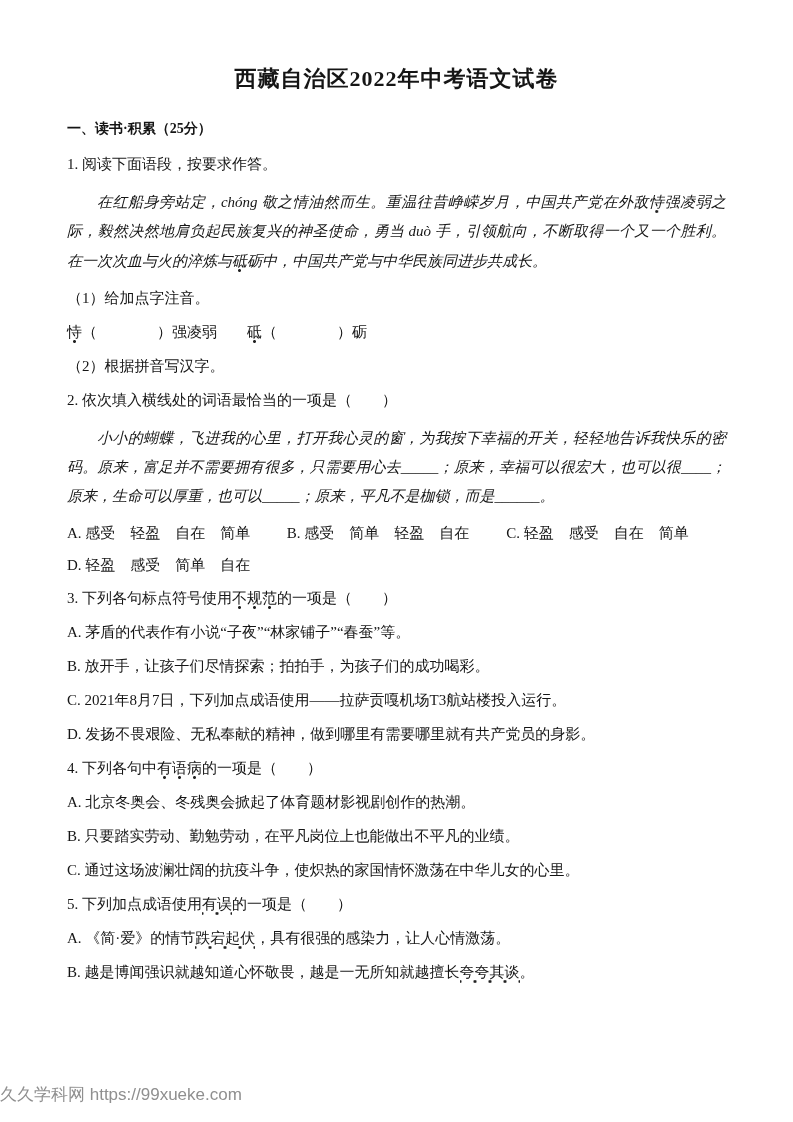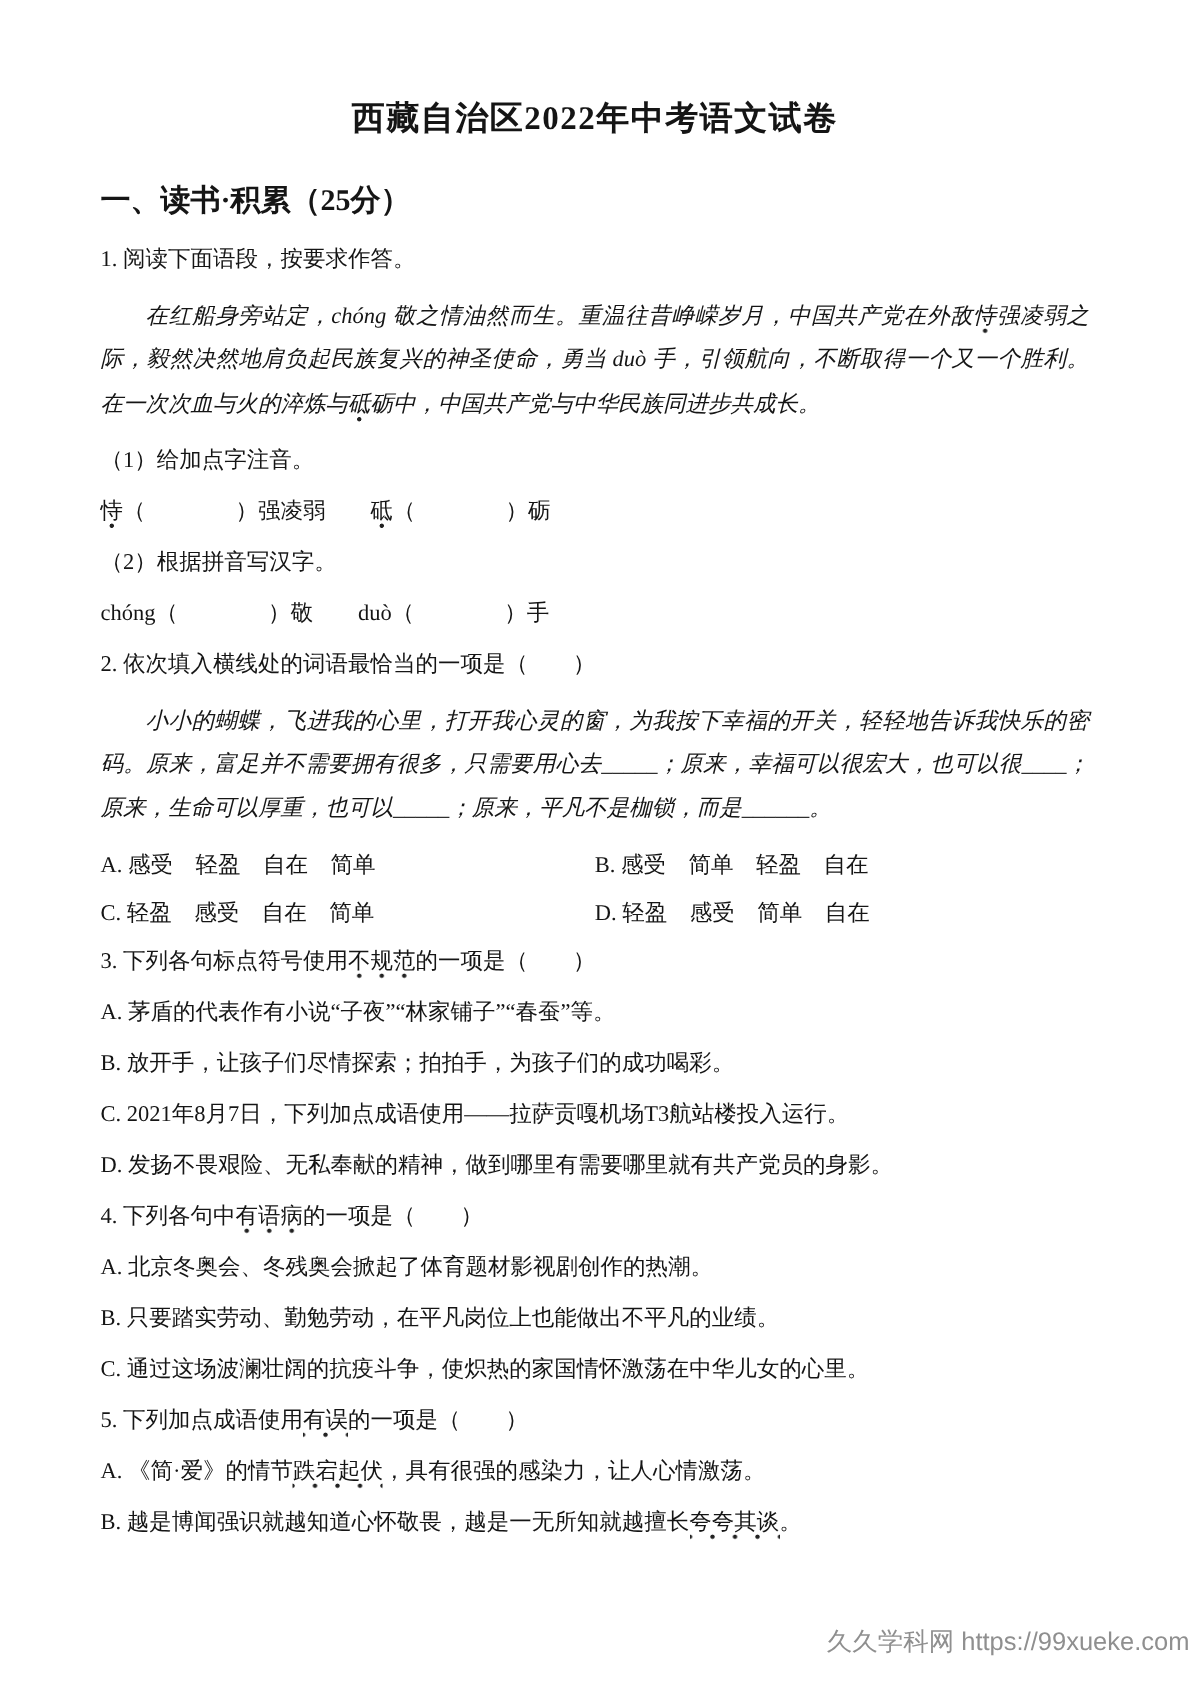--- a/index.html
+++ b/index.html
@@ -4,32 +4,32 @@
 <style>
   * { box-sizing: border-box; }
   html, body { margin: 0; padding: 0; background: #ffffff; }
   .page {
     width: 793px; height: 1122px; margin: 12px auto; position: relative;
     background: #ffffff; padding: 40px 67px 0; overflow: hidden;
     font-family: "Liberation Serif", "DejaVu Serif", serif;
     font-size: 15px; color: #151515;
   }
   .title { text-align: center; font-size: 22px; font-weight: 700; margin: 12px 0 26px; letter-spacing: 1px; }
-  .section-heading { font-size: 20px; font-weight: 700; margin: 0 0 16px; }
+  .section-heading { font-size: 14px; font-weight: 700; margin: 0 0 16px; }
   .line { margin: 0 0 13px; line-height: 1.4; }
   .passage { font-style: italic; line-height: 1.95; text-align: justify; margin: 0 0 12px; }
   .indent { text-indent: 2em; }
-  .options-grid { display: grid; grid-template-columns: 1fr 1fr; row-gap: 13px; margin: 0 0 13px; }
+  .options-grid { display: grid; grid-template-columns: 1fr 1fr 1fr; row-gap: 13px; margin: 0 0 13px; }
   .dot-under {
     background-image: radial-gradient(circle, #222 1.2px, transparent 1.7px);
     background-size: 1em 5px; background-repeat: repeat-x; background-position: 50% 100%;
     padding-bottom: 4px;
   }
   .footer {
-    position: absolute; left: 0; bottom: 28px; width: 100%; text-align: right;
+    position: absolute; left: 0; bottom: 28px; width: 100%; text-align: left;
     color: #8f8f8f; font-size: 17px;
     font-family: "Liberation Sans", "DejaVu Sans", sans-serif;
   }
 </style>
 </head>
 <body>
 
 <div class="page">
 
   <h1 class="title">西藏自治区2022年中考语文试卷</h1>
@@ -39,21 +39,20 @@
   <p class="line">1. 阅读下面语段，按要求作答。</p>
 
   <p class="passage indent"><span>在红船身旁站定，chóng 敬之情油然而生。重温往昔峥嵘岁月，中国共产党在外敌</span><span class="dot-under">恃</span><span>强凌弱之际，毅然决然地肩负起民族复兴的神圣使命，勇当 duò 手，引领航向，不断取得一个又一个胜利。在一次次血与火的淬炼与</span><span class="dot-under">砥</span><span>砺中，中国共产党与中华民族同进步共成长。</span></p>
 
   <p class="line">（1）给加点字注音。</p>
 
   <p class="line"><span class="dot-under">恃</span><span>（　　　　）强凌弱　　</span><span class="dot-under">砥</span><span>（　　　　）砺</span></p>
 
   <p class="line">（2）根据拼音写汉字。</p>
 
-  <p class="line">chóng（　　　　）敬　　duò（　　　　）手</p>
 
   <p class="line">2. 依次填入横线处的词语最恰当的一项是（　　）</p>
 
   <p class="passage indent">小小的蝴蝶，飞进我的心里，打开我心灵的窗，为我按下幸福的开关，轻轻地告诉我快乐的密码。原来，富足并不需要拥有很多，只需要用心去_____；原来，幸福可以很宏大，也可以很____；原来，生命可以厚重，也可以_____；原来，平凡不是枷锁，而是______。</p>
 
   <div class="options-grid">
     <span class="option">A. 感受　轻盈　自在　简单</span>
     <span class="option">B. 感受　简单　轻盈　自在</span>
     <span class="option">C. 轻盈　感受　自在　简单</span>
     <span class="option">D. 轻盈　感受　简单　自在</span>

